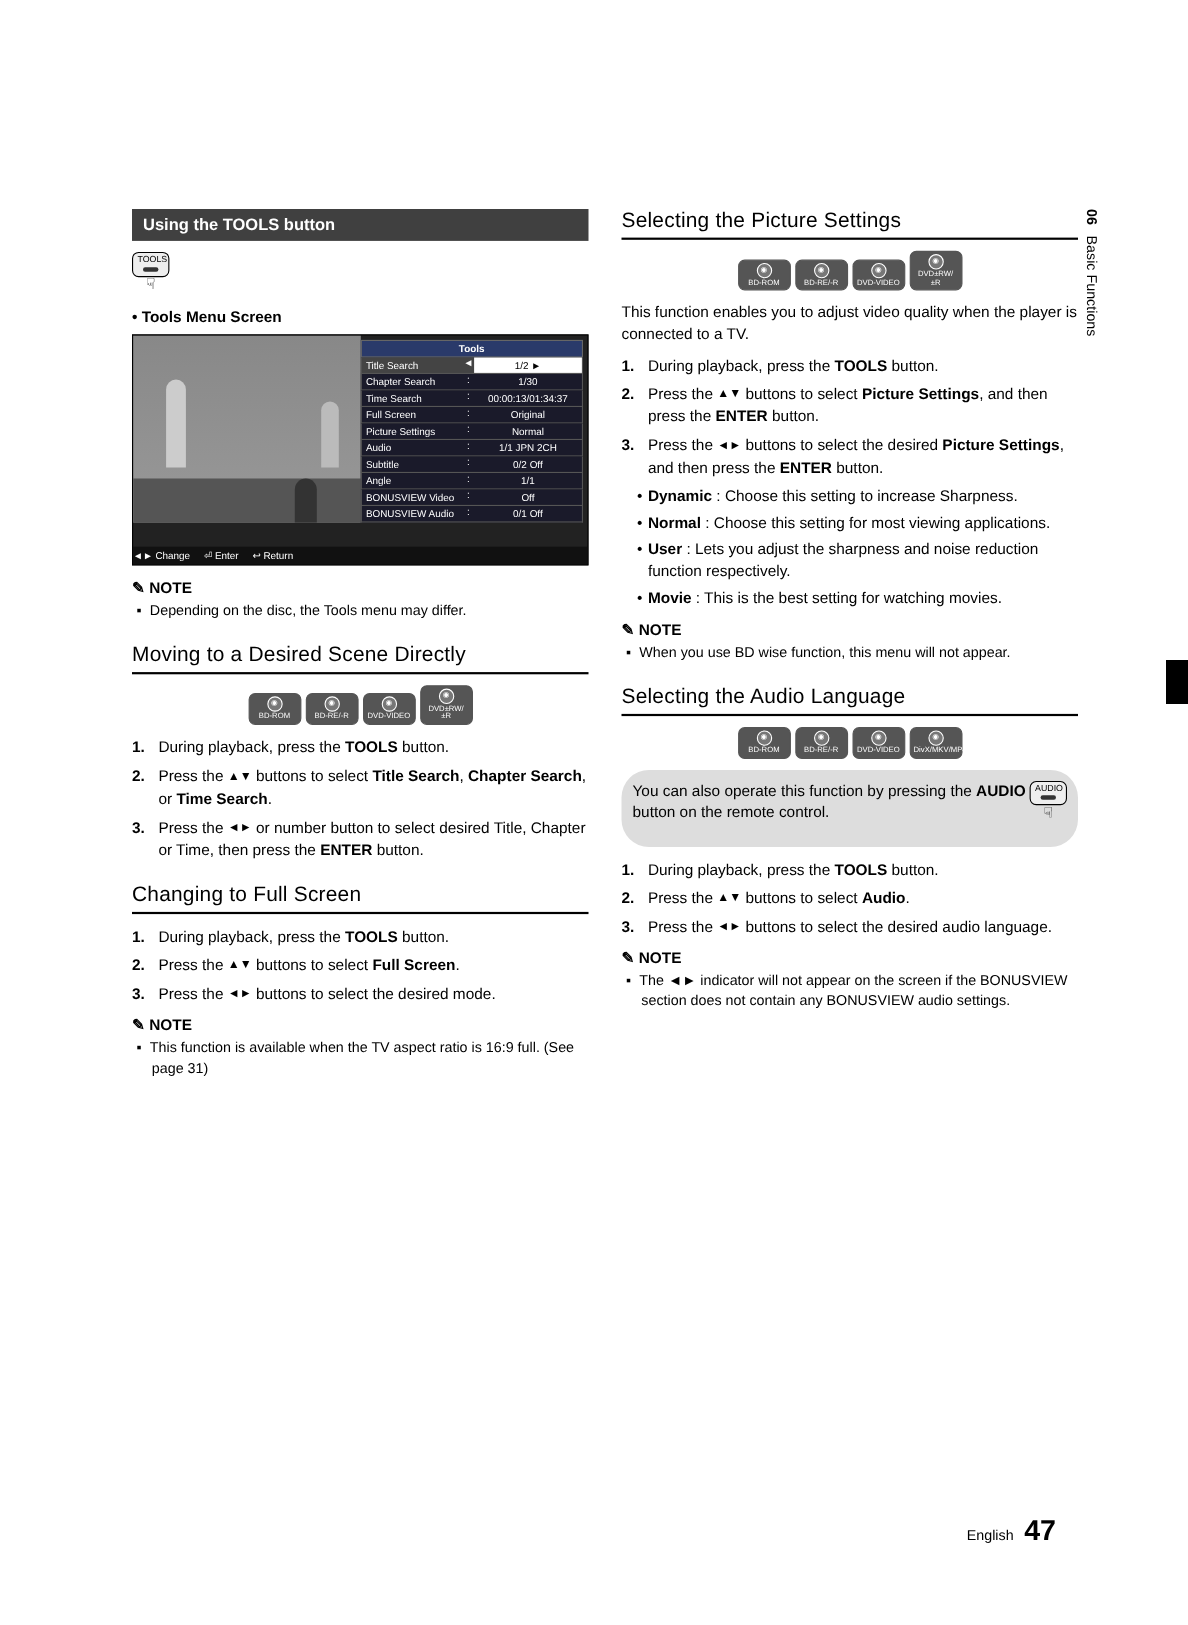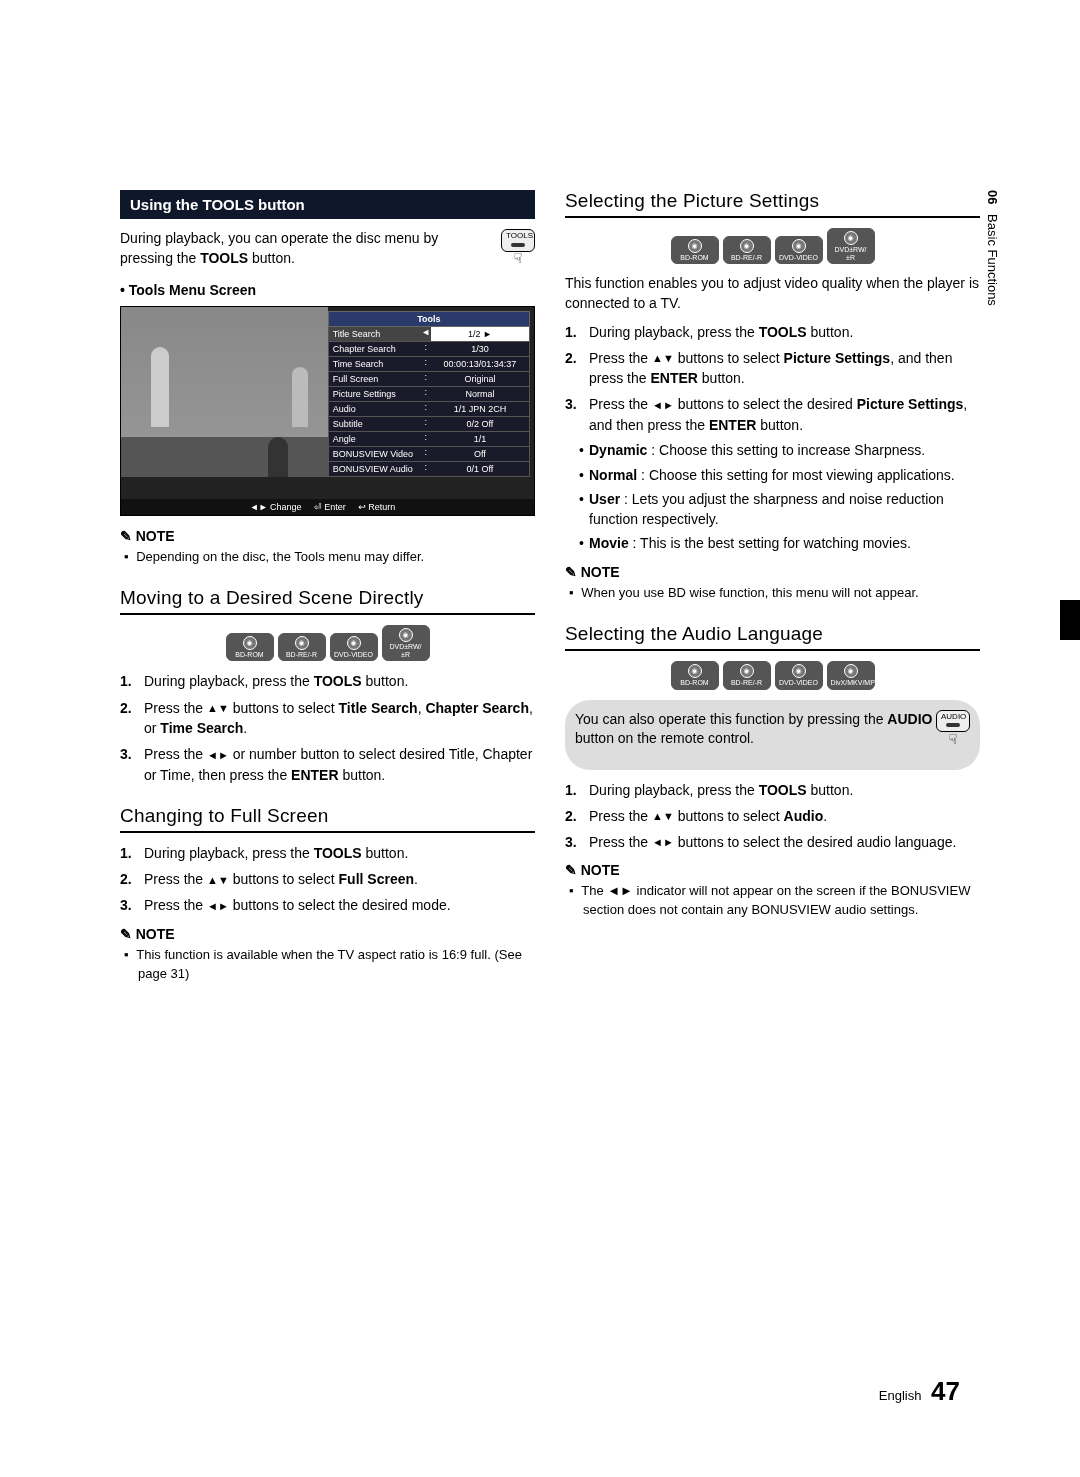--- a/index.html
+++ b/index.html
@@ -2,42 +2,42 @@
 <html><head>
 <meta charset="utf-8">
 <style>
   * { box-sizing: border-box; margin: 0; padding: 0; }
   body { font-family: Arial, Helvetica, sans-serif; background: #fff; color: #000; width: 1080px; height: 1477px; position: relative; font-size: 14px; }
   .page { padding: 190px 100px 60px 120px; display: flex; gap: 30px; }
   .col { flex: 1; }
   .sideTab { position: absolute; right: 80px; top: 190px; writing-mode: vertical-rl; text-orientation: mixed; font-size: 13px; }
   .sideTab .ch { font-weight: bold; margin-bottom: 6px; display:inline-block;}
   .blackTab { position: absolute; right: 0; top: 600px; width: 20px; height: 40px; background:#000; }
-  .headerBar { background:#0f172a; color:#fff; font-weight:bold; padding:6px 10px; font-size:15px; margin-bottom:10px; }
+  .headerBar { background:#404040; color:#fff; font-weight:bold; padding:6px 10px; font-size:15px; margin-bottom:10px; }
   .intro { font-size:14px; line-height:1.4; }
   .remoteBtn { display:inline-block; border:1px solid #000; border-radius:6px; padding:2px 4px; font-size:8px; text-align:center; line-height:1.1; width:34px; vertical-align:top; background:#eee; }
   .remoteBtn .bar { width:14px; height:4px; background:#333; margin:2px auto; border-radius:2px; }
   .hand { font-size:14px; text-align:center; margin-top:-2px; }
   .bulletTitle { font-size:14px; font-weight:bold; margin:14px 0 8px; }
   .bulletTitle::before { content:"• "; }
   .toolsScreenshot { border:1px solid #000; width:100%; height:210px; position:relative; background:#222; margin-bottom:12px; overflow:hidden; }
   .toolsScreenshot .play { width:50%; height:170px; background:linear-gradient(#888,#999); position:absolute; left:0; top:0; }
   .toolsScreenshot .play .tower1 { position:absolute; left:30px; top:40px; width:18px; height:80px; background:#ccc; border-radius:9px 9px 0 0; }
   .toolsScreenshot .play .tower2 { position:absolute; right:20px; top:60px; width:16px; height:60px; background:#bbb; border-radius:8px 8px 0 0; }
   .toolsScreenshot .play .ground { position:absolute; bottom:0; left:0; right:0; height:40px; background:#555; }
   .toolsScreenshot .play .person { position:absolute; bottom:0; right:40px; width:20px; height:40px; background:#333; border-radius:10px 10px 0 0; }
   .toolsMenu { position:absolute; right:4px; top:4px; width:49%; font-size:9px; color:#fff; }
   .toolsMenu .titleBar { background:#2a3a6a; text-align:center; padding:2px 0; font-weight:bold; border:1px solid #666; }
   .toolsMenu .row { display:flex; border:1px solid #555; border-top:none; background:#1a1a2a; }
   .toolsMenu .row .lbl { flex:1.2; padding:2px 4px; }
   .toolsMenu .row .sep { width:10px; text-align:center; }
   .toolsMenu .row .val { flex:1.4; text-align:center; padding:2px 0; }
   .toolsMenu .row.active { background:#444; }
   .toolsMenu .row.active .val { background:#fff; color:#000; }
-  .toolsScreenshot .footer { position:absolute; bottom:0; left:0; right:0; font-size:9px; color:#fff; background:#111; padding:3px 0; text-align:center; }
+  .toolsScreenshot .footer { position:absolute; bottom:0; left:0; right:0; font-size:9px; color:#fff; background:#111; padding:3px 0; text-align:left; }
   .toolsScreenshot .footer span { margin-right:10px; }
   .noteLabel { font-weight:bold; font-size:14px; margin-top:10px; }
   .noteLabel::before { content:"✎ "; }
   .tinyNotes { list-style:none; padding-left:18px; margin-top:4px; font-size:13px; line-height:1.45; }
   .tinyNotes li::before { content:"▪ "; margin-left:-14px; margin-right:4px; }
   h2.sectionTitle { font-size:19px; font-weight:normal; border-bottom:2px solid #000000; padding-bottom:4px; margin:20px 0 10px; letter-spacing:0.2px; }
   .badgeRow { text-align:center; margin:6px 0 10px; }
   .badge { display:inline-block; border:1px solid #555; border-radius:6px; padding:2px 3px; margin:0 2px; font-size:7px; background:#555; color:#fff; width:48px; text-align:center; line-height:1.1; }
   .badge .disc { width:14px; height:14px; border:1px solid #fff; border-radius:50%; margin:0 auto 1px; background:#777; display:flex; align-items:center; justify-content:center; font-size:7px; }
   ol.steps { list-style:none; counter-reset:step; padding-left:0; font-size:14px; line-height:1.45; }
@@ -61,23 +61,20 @@
   <span>Basic Functions</span>
 </div>
 <div class="blackTab"></div>
 
 <div class="page">
 
   <div class="col">
     <div class="headerBar">Using the TOOLS button</div>
 
     <div style="display:flex; gap:8px; align-items:flex-start;">
-      <p class="intro">
-        <span>During playback, you can operate the disc menu by pressing the </span><b class="btn">TOOLS</b><span> button.</span>
-      </p>
       <div style="text-align:center;">
         <div class="remoteBtn"><span>TOOLS</span><div class="bar"></div></div>
         <div class="hand">☟</div>
       </div>
     </div>
 
     <div class="bulletTitle">Tools Menu Screen</div>
 
     <div class="toolsScreenshot">
       <div class="play">

